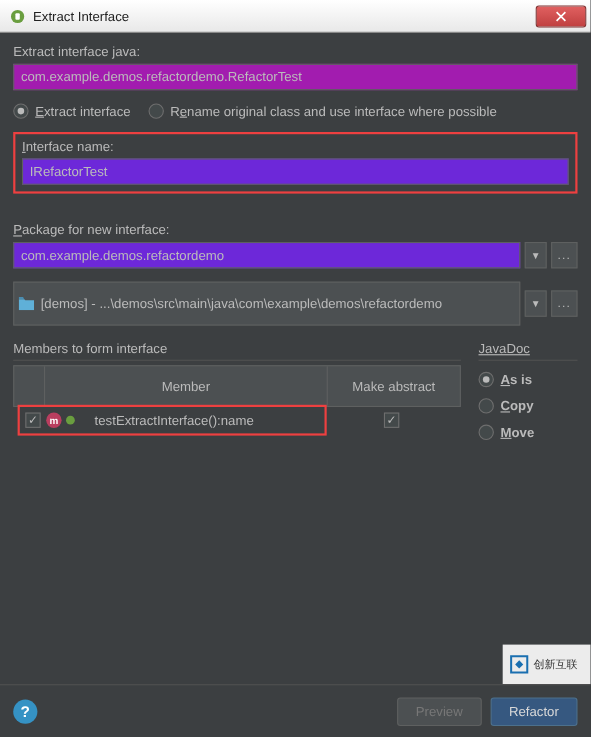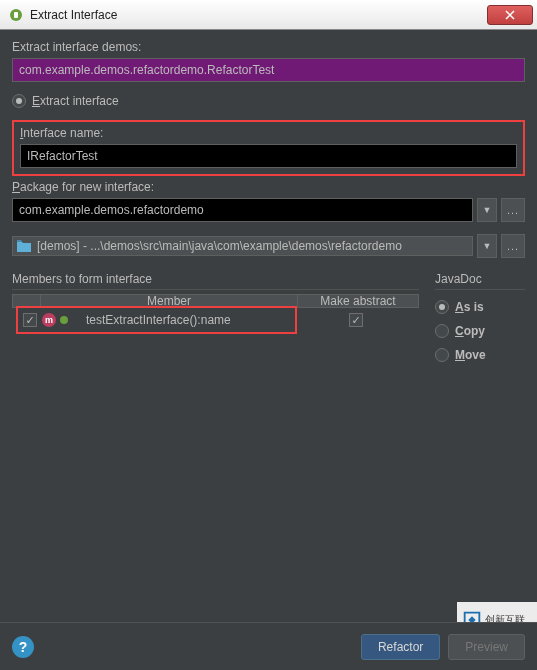--- a/index.html
+++ b/index.html
@@ -10,76 +10,76 @@
   .titlebar-icon { width: 16px; height: 16px; margin: 0 6px 0 4px; }
   .titlebar-icon svg { width: 16px; height: 16px; }
   .titlebar-text { font-size: 12px; color: #222; flex: 1; }
   .close-btn { width: 46px; height: 20px; background: linear-gradient(#e06060, #c04040); border: 1px solid #803030; border-radius: 3px; display: flex; align-items: center; justify-content: center; color: white; font-size: 12px; }
   
   .content { padding: 10px 12px; color: #bbbbbb; font-size: 12px; }
   
   .label { color: #bbbbbb; font-size: 12px; margin-bottom: 4px; display: block; }
   .underline { text-decoration: underline; text-decoration-color: #bbbbbb; }
   
-  .textfield { width: 100%; height: 24px; background: #000000; border: 1px solid #5e6060; color: #bbbbbb; padding: 0 6px; font-size: 12px; }
-  .textfield-ro { width: 100%; min-height: 24px; background: #701a75; border: 1px solid #5e6060; color: #bbbbbb; padding: 3px 6px; font-size: 12px; line-height: 16px; }
+  .textfield { width: 100%; height: 24px; background: #6d28d9; border: 1px solid #5e6060; color: #bbbbbb; padding: 0 6px; font-size: 12px; }
+  .textfield-ro { width: 100%; min-height: 24px; background: #a21caf; border: 1px solid #5e6060; color: #bbbbbb; padding: 3px 6px; font-size: 12px; line-height: 16px; }
   
   .row { display: flex; gap: 4px; align-items: center; }
   .row > :first-child { flex: 1; }
   .dropdown-btn { width: 20px; height: 24px; background: #4c5052; border: 1px solid #5e6060; color: #bbbbbb; display: flex; align-items: center; justify-content: center; font-size: 9px; }
   .browse-btn { width: 24px; height: 24px; background: #4c5052; border: 1px solid #5e6060; color: #bbbbbb; display: flex; align-items: center; justify-content: center; font-size: 11px; letter-spacing: 1px; }
   
   .radio-row { display: flex; gap: 16px; margin: 12px 0; align-items: center; }
   .radio { display: flex; align-items: center; gap: 6px; font-size: 12px; color: #bbbbbb; }
   .radio-circle { width: 14px; height: 14px; border-radius: 50%; border: 1px solid #6e6e6e; background: #43494a; display: flex; align-items: center; justify-content: center; }
   .radio-circle.checked::after { content: ''; width: 6px; height: 6px; border-radius: 50%; background: #bbbbbb; }
   
   .section { margin-bottom: 12px; }
   
-  .highlight-box { border: 2px solid #ee4040; padding: 4px 6px 6px 6px; margin-bottom: 4px; }
-  
-  .folder-row { display: flex; align-items: center; gap: 6px; background: #4c5052; border: 1px solid #5e6060; height: 20px; padding: 0 4px; flex: 1; }
+  .highlight-box { border: 2px solid #ee4040; padding: 4px 6px 6px 6px; margin-bottom: 26px; }
+  
+  .folder-row { display: flex; align-items: center; gap: 6px; background: #4c5052; border: 1px solid #5e6060; height: 40px; padding: 0 4px; flex: 1; }
   .folder-icon { width: 14px; height: 12px; }
   .folder-text { flex: 1; font-size: 12px; color: #bbbbbb; white-space: nowrap; overflow: hidden; }
   
   .members-area { display: flex; gap: 16px; margin-top: 14px; }
   .members-left { flex: 1; }
   .members-right { width: 90px; }
   
-  .table-header { display: flex; background: #4c5052; border: 1px solid #5e6060; height: 14px; }
+  .table-header { display: flex; background: #4c5052; border: 1px solid #5e6060; height: 38px; }
   .th { border-right: 1px solid #5e6060; display: flex; align-items: center; justify-content: center; font-size: 12px; color: #bbbbbb; }
   .th-chk { width: 28px; }
   .th-member { flex: 1; }
   .th-abstract { width: 120px; border-right: none; }
   
   .table-row { display: flex; align-items: center; height: 24px; padding: 0 4px; }
   .cell-chk { width: 24px; display: flex; align-items: center; justify-content: center; }
   .cell-icons { display: flex; gap: 3px; align-items: center; width: 40px; }
   .cell-member { flex: 1; font-size: 12px; color: #bbbbbb; padding-left: 4px; }
   .cell-abstract { width: 118px; display: flex; align-items: center; justify-content: center; }
   
   .checkbox { width: 14px; height: 14px; border: 1px solid #6e6e6e; background: #43494a; display: flex; align-items: center; justify-content: center; }
   .checkbox.checked::after { content: '✓'; color: #bbbbbb; font-size: 11px; line-height: 1; }
   
   .row-highlight { display: flex; align-items: center; border: 2px solid #ee4040; height: 28px; }
   
   .m-badge { width: 14px; height: 14px; border-radius: 50%; background: #b93e5f; color: white; font-size: 9px; display: flex; align-items: center; justify-content: center; font-weight: bold; }
   .pub-icon { width: 10px; height: 10px; }
   
-  .javadoc-title { font-size: 12px; color: #bbbbbb; margin-bottom: 6px; border-bottom: 1px solid #515151; padding-bottom: 3px; }
+  .javadoc-title { font-size: 12px; color: #bbbbbb; margin-bottom: 6px; border-bottom: 1px solid #515151; padding-bottom: 3px; text-decoration: underline; }
   .javadoc-opt { display: flex; align-items: center; gap: 6px; margin: 10px 0; font-size: 12px; color: #bbbbbb; font-weight: bold; }
   
   .footer { position: absolute; bottom: 0; left: 0; right: 0; height: 48px; border-top: 1px solid #515151; display: flex; align-items: center; padding: 0 12px; gap: 8px; background: #3c3f41; }
   .help-btn { width: 22px; height: 22px; border-radius: 50%; background: #3592c4; color: white; display: flex; align-items: center; justify-content: center; font-weight: bold; font-size: 14px; }
   .spacer { flex: 1; }
   .btn { height: 26px; padding: 0 16px; border: 1px solid #5e6060; background: #4c5052; color: #bbbbbb; font-size: 12px; border-radius: 3px; }
   .btn-primary { background: #365880; border-color: #4c708c; color: #d8d8d8; }
   .btn-disabled { color: #777; }
   
-  .watermark { position: absolute; right: 0; bottom: 32px; width: 80px; height: 30px; display: flex; align-items: center; gap: 2px; background: rgba(255,255,255,0.9); padding: 18px 4px; }
+  .watermark { position: absolute; right: 0; bottom: 48px; width: 80px; height: 30px; display: flex; align-items: center; gap: 2px; background: rgba(255,255,255,0.9); padding: 18px 4px; }
   .watermark svg { width: 22px; height: 22px; }
   .watermark span { font-size: 10px; color: #333; }
 </style>
 </head>
 <body>
 
 <div class="titlebar">
   <span class="titlebar-icon">
     <svg viewBox="0 0 16 16">
         <circle cx="8" cy="8" r="6" fill="#6a9e3f"></circle>
@@ -90,28 +90,32 @@
   <div class="close-btn">
     <svg width="10" height="10" viewBox="0 0 10 10">
         <path d="M1 1 L9 9 M9 1 L1 9" stroke="white" stroke-width="1.5"></path>
       </svg>
   </div>
 </div>
 
 <div class="content">
 
   <div class="section">
-    <span class="label">Extract interface demos:</span>
+    <span class="label">Extract interface java:</span>
     <div class="textfield-ro">com.example.demos.refactordemo.RefactorTest</div>
   </div>
 
   <div class="radio-row">
     <div class="radio">
       <span class="radio-circle checked"></span>
       <span><span class="underline">E</span><span></span>xtract interface</span>
+    </div>
+    <div class="radio">
+      <span class="radio-circle"></span>
+      <span>R<span class="underline">e</span>name original class and use interface where possible</span>
     </div>
   </div>
 
   <div class="highlight-box">
     <span class="label"><span class="underline">I</span>nterface name:</span>
     <input class="textfield" value="IRefactorTest" style="">
   </div>
 
   <div class="section">
     <span class="label"><span class="underline">P</span>ackage for new interface:</span>
@@ -185,15 +189,15 @@
   <svg viewBox="0 0 24 24">
       <path d="M4 4 L20 4 L20 20 L4 20 Z" fill="none" stroke="#1a6fb0" stroke-width="2"></path>
       <path d="M8 12 L12 8 L16 12 L12 16 Z" fill="#1a6fb0"></path>
     </svg>
   <span>创新互联</span>
 </div>
 
 <div class="footer">
   <div class="help-btn">?</div>
   <div class="spacer"></div>
+  <button class="btn btn-disabled">Preview</button>
   <button class="btn btn-primary">Refactor</button>
-  <button class="btn btn-disabled">Preview</button>
 </div>
 
 </body></html>

